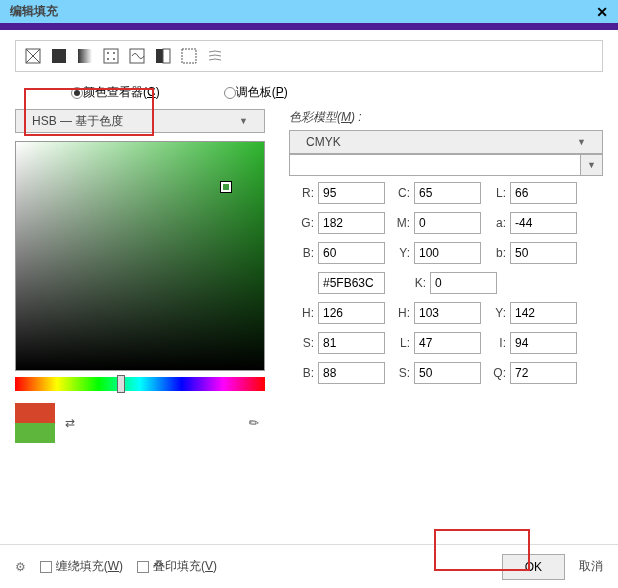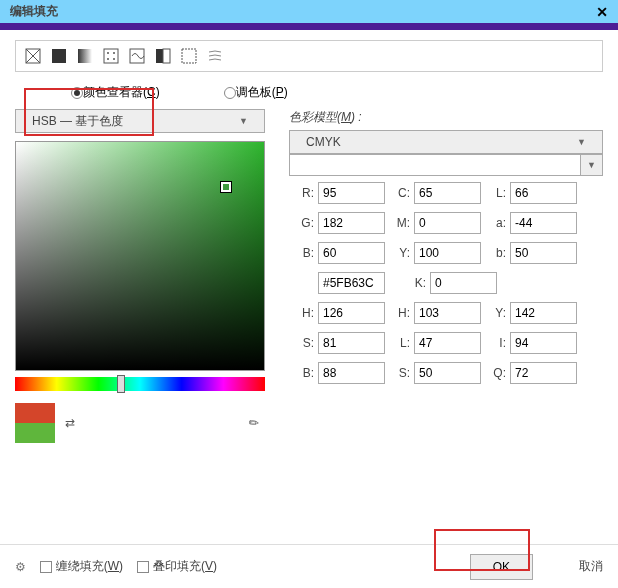--- a/index.html
+++ b/index.html
@@ -275,17 +275,17 @@
     <span class="ftxt">缠绕填充(<span class="ul">W</span>)</span>
   </label>
   <label class="chk">
     <span class="box"></span>
     <span class="ftxt">叠印填充(<span class="ul">V</span>)</span>
   </label>
   <div style="flex:1"></div>
   <button class="btn">
       <span>OK</span>
     </button>
-  <span class="ftxt" style="margin-left:32px;cursor:pointer;">取消</span>
+  <span class="ftxt" style="margin-left:0;cursor:pointer;">取消</span>
 </div>
 
 <div id="hl1" class="highlight-box"></div>
 <div id="hl2" class="highlight-box"></div>
 
 </body></html>

